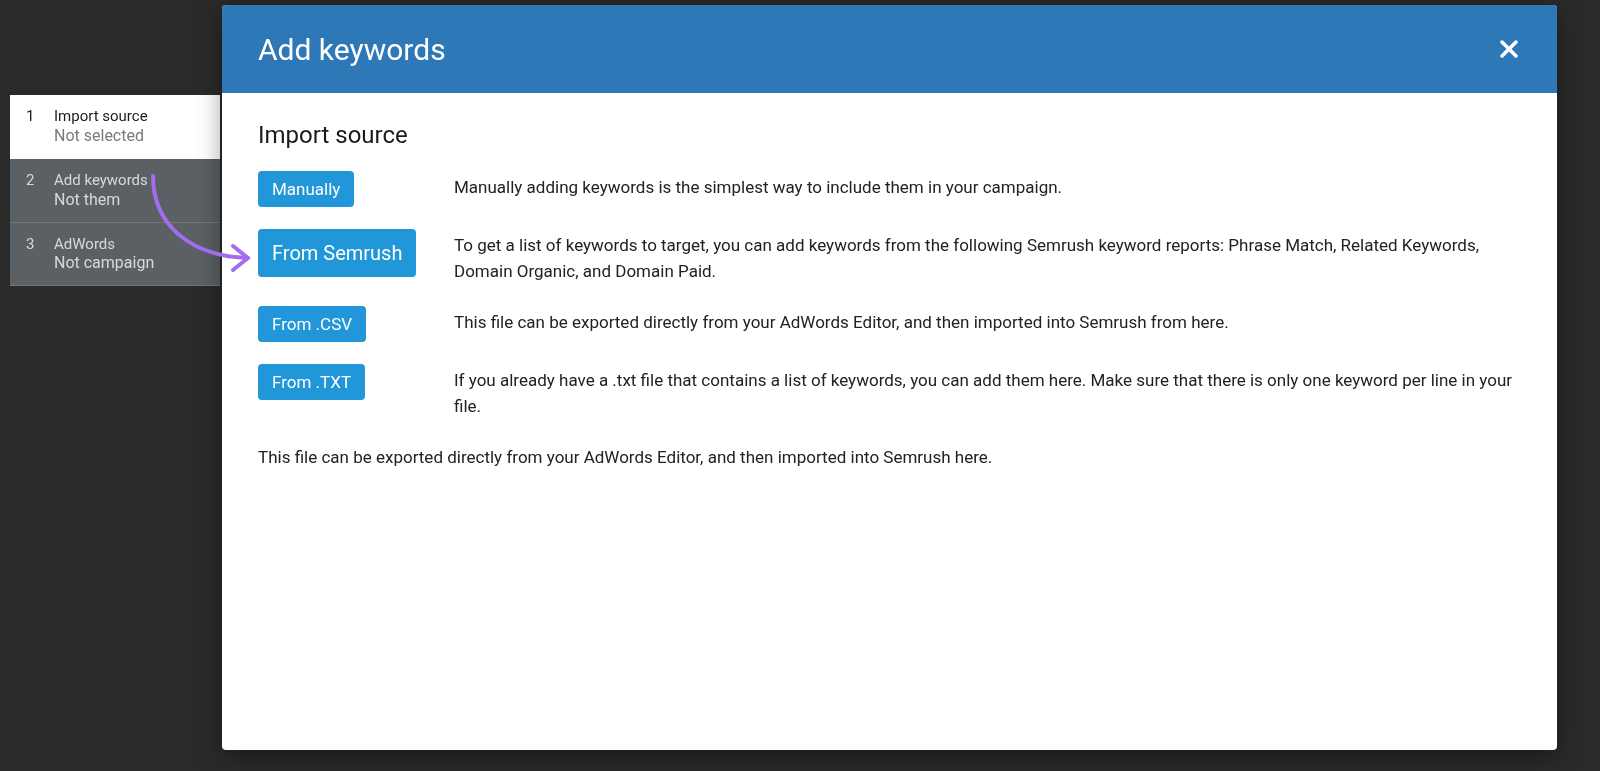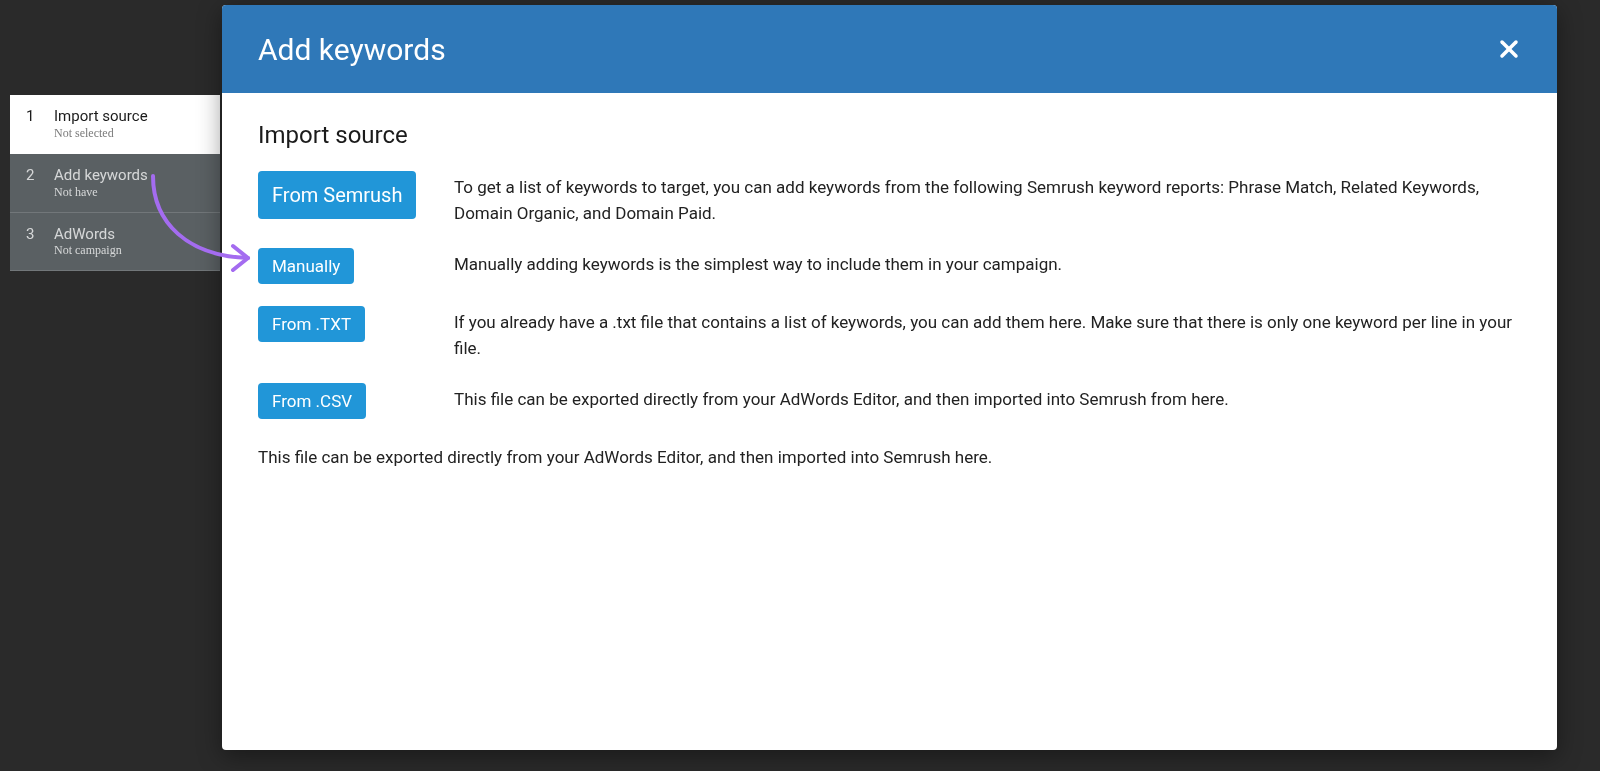--- a/index.html
+++ b/index.html
@@ -33,21 +33,21 @@
     .step.inactive {
       background: rgba(130,140,145,0.55);
     }
     .step-num {
       font-size: 15px;
       width: 14px;
       flex-shrink: 0;
     }
     .step-body { flex: 1; }
     .step-title { font-size: 15px; line-height: 1.25; }
-    .step-sub { font-size: 12px; line-height: 1.25; font-family: Liberation Serif, serif; }
+    .step-sub { font-size: 16px; line-height: 1.25; }
     .step.active .step-num,
     .step.active .step-title { color: #1b1b1b; }
     .step.active .step-sub { color: #7a7a7a; }
     .step.inactive .step-num,
     .step.inactive .step-title,
     .step.inactive .step-sub { color: rgba(255,255,255,0.75); }
 
     .modal {
       position: absolute;
       left: 222px;
@@ -142,21 +142,21 @@
     <div class="step-num">1</div>
     <div class="step-body">
       <div class="step-title">Import source</div>
       <div class="step-sub">Not selected</div>
     </div>
   </div>
   <div class="step inactive">
     <div class="step-num">2</div>
     <div class="step-body">
       <div class="step-title">Add keywords</div>
-      <div class="step-sub">Not have</div>
+      <div class="step-sub">Not them</div>
     </div>
   </div>
   <div class="step inactive">
     <div class="step-num">3</div>
     <div class="step-body">
       <div class="step-title">AdWords</div>
       <div class="step-sub">Not campaign</div>
     </div>
   </div>
 </div>
@@ -169,44 +169,44 @@
         <line x1="5" y1="5" x2="19" y2="19"></line>
         <line x1="19" y1="5" x2="5" y2="19"></line>
       </svg>
     </div>
   </div>
   <div class="modal-body">
     <div class="section-title">Import source</div>
 
     <div class="option-row">
       <div class="option-btn-col">
+        <button class="option-btn">Manually</button>
+      </div>
+      <div class="option-desc">Manually adding keywords is the simplest way to include them in your campaign.</div>
+    </div>
+
+    <div class="option-row">
+      <div class="option-btn-col">
         <button class="option-btn big">From Semrush</button>
       </div>
       <div class="option-desc">To get a list of keywords to target, you can add keywords from the following Semrush keyword reports: Phrase Match, Related Keywords, Domain Organic, and Domain Paid.</div>
     </div>
 
     <div class="option-row">
       <div class="option-btn-col">
-        <button class="option-btn">Manually</button>
-      </div>
-      <div class="option-desc">Manually adding keywords is the simplest way to include them in your campaign.</div>
+        <button class="option-btn">From .CSV</button>
+      </div>
+      <div class="option-desc">This file can be exported directly from your AdWords Editor, and then imported into Semrush from here.</div>
     </div>
 
     <div class="option-row">
       <div class="option-btn-col">
         <button class="option-btn">From .TXT</button>
       </div>
       <div class="option-desc">If you already have a .txt file that contains a list of keywords, you can add them here. Make sure that there is only one keyword per line in your file.</div>
-    </div>
-
-    <div class="option-row">
-      <div class="option-btn-col">
-        <button class="option-btn">From .CSV</button>
-      </div>
-      <div class="option-desc">This file can be exported directly from your AdWords Editor, and then imported into Semrush from here.</div>
     </div>
 
     <div class="option-row">
       <div class="option-desc">This file can be exported directly from your AdWords Editor, and then imported into Semrush here.</div>
     </div>
 
   </div>
 </div>
 
 <svg class="arrow-annotation" width="140" height="110" viewBox="0 0 140 110">

